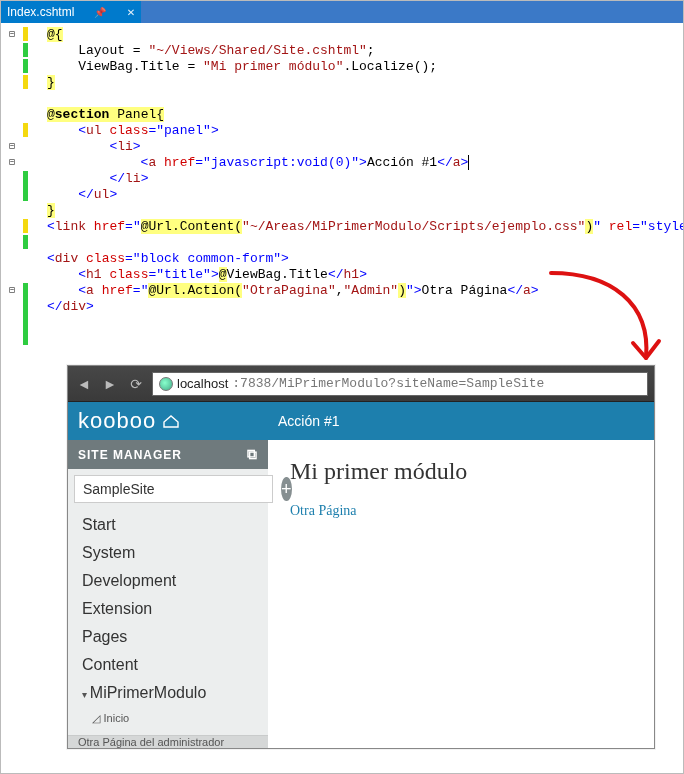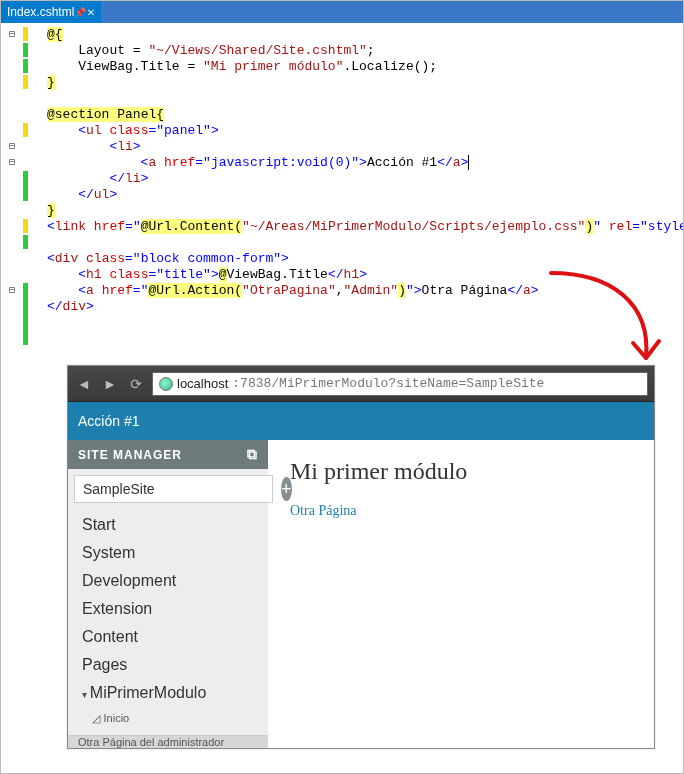--- a/index.html
+++ b/index.html
@@ -19,21 +19,21 @@
     background: #2d6bb7;
     display: flex;
     align-items: stretch;
   }
   .tab {
     background: #007acc;
     color: #fff;
     padding: 2px 6px;
     display: flex;
     align-items: center;
-    gap: 0;
+    gap: 20px;
     font-family: "Segoe UI", Tahoma, sans-serif;
     font-size: 12px;
   }
   .tab .pin, .tab .close { font-size: 10px; opacity: .9; }
   .tab-rest { flex:1; background:#3b79c7; }
   
   .editor-wrap { display:flex; }
   .gutter {
     width: 46px;
     position: relative;
@@ -49,21 +49,21 @@
   }
   .green { background:#2ecc40; }
   .yellow { background:#f4d90f; }
   .code {
     flex:1;
     white-space: pre;
     padding: 4px 0 4px 0;
     line-height: 16px;
     font-size: 13px;
   }
-  .tok-kw { background:#ffff80; color:#000; font-weight:normal; }
+  .tok-kw { background:#ffff80; color:#000; font-weight:bold; }
   .tok-razor { background:#ffff80; color:#000; }
   .tok-blue { color:#0000ff; }
   .tok-maroon { color:#a31515; }
   .tok-red { color:#d00000; }
   .caret { border-right:1px solid #000; }
 
   
   .arrow {
     position:absolute;
     left: 540px; top: 262px;
@@ -205,41 +205,47 @@
     <div class="navicon">◄</div>
     <div class="navicon">►</div>
     <div class="navicon">⟳</div>
     <div class="addrbar">
       <span class="globe"></span>
       <span class="host">localhost</span>
         <span class="path">:7838/MiPrimerModulo?siteName=SampleSite</span>
     </div>
   </div>
   <div class="topstrip">
+    <div class="logo">
+      <span>kooboo</span>
+      <svg width="18" height="14">
+          <path d="M2 8 L9 2 L16 8 L16 13 L2 13 Z" fill="none" stroke="#fff" stroke-width="1.4"></path>
+        </svg>
+    </div>
     <div class="strip-rest">
       <span class="strip-action">Acción #1</span>
     </div>
   </div>
   <div class="content-row">
     <div class="sidebar">
       <div class="sm-head">
         <span>SITE MANAGER</span>
         <span class="sitemap">⧉</span>
       </div>
       <div class="siteinput-row">
         <input class="siteinput" value="SampleSite" style="">
         <div class="addbtn">+</div>
       </div>
       <ul class="menu">
         <li>Start</li>
         <li>System</li>
         <li>Development</li>
         <li>Extension</li>
+        <li>Pages</li>
         <li>Content</li>
-        <li>Pages</li>
         <li class="expanded">MiPrimerModulo</li>
       </ul>
       <div class="subitem">◿ <span>Inicio</span></div>
       <div class="bottombar">Otra Página del administrador</div>
     </div>
     <div class="maincol">
       <h1>Mi primer módulo</h1>
       <a href="#">Otra Página</a>
     </div>
   </div>

